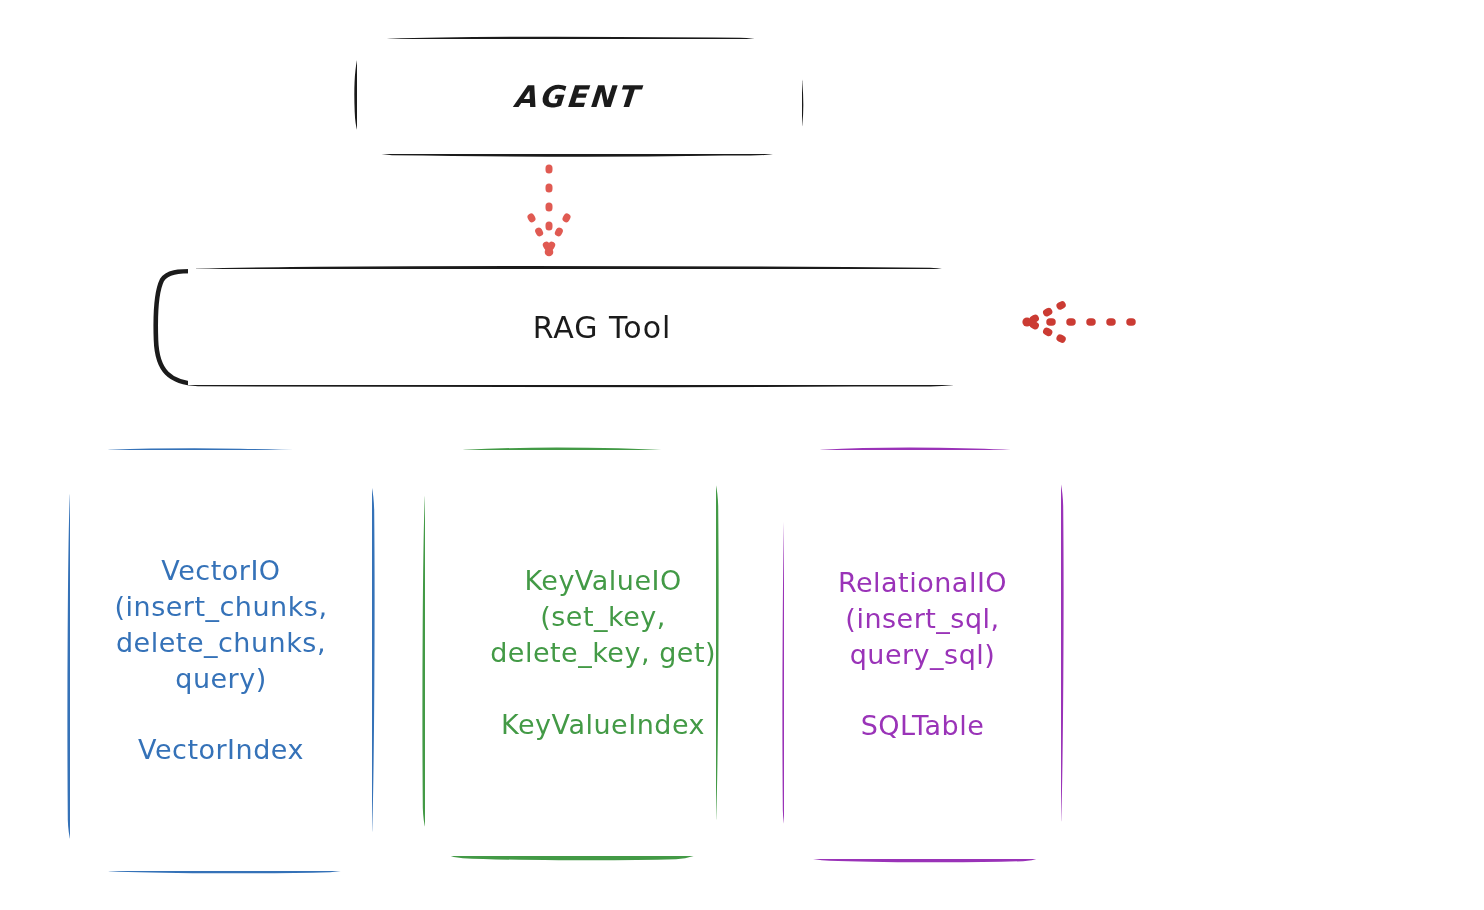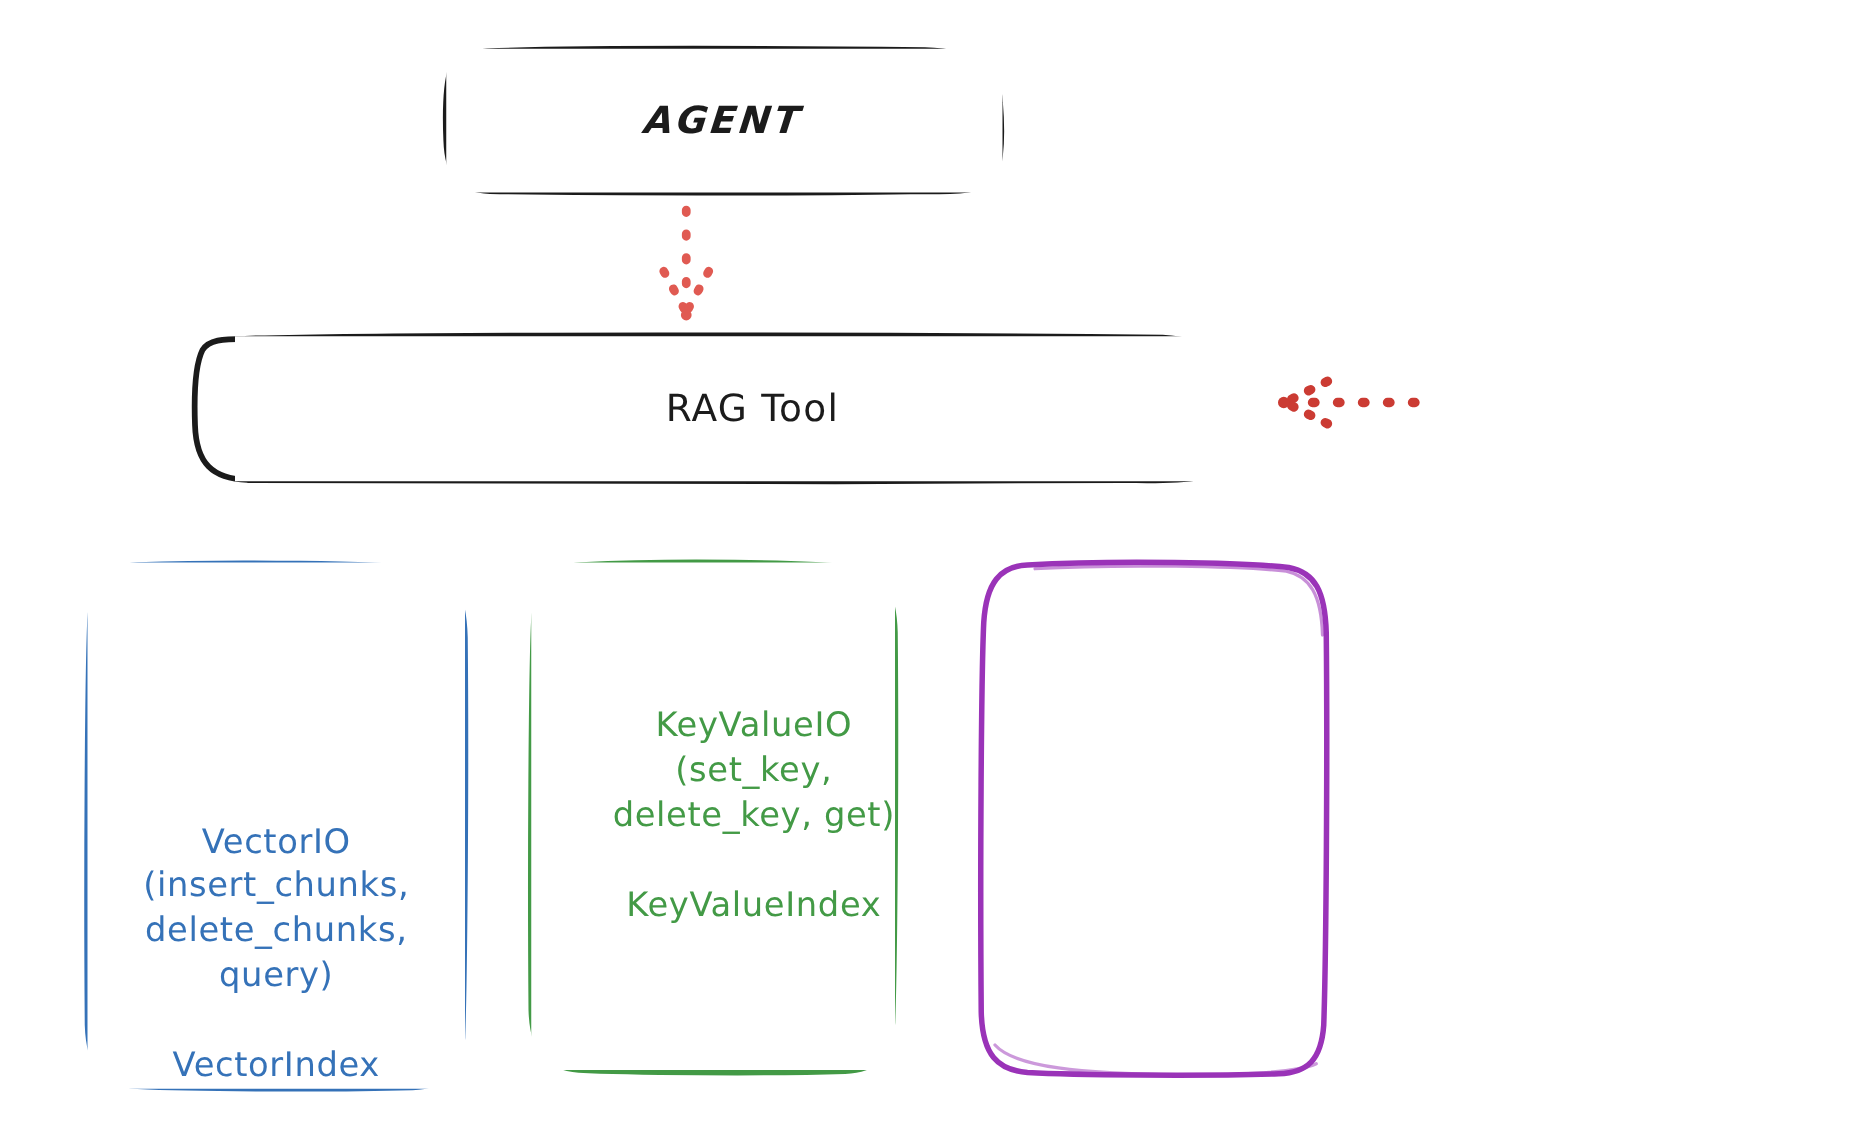--- a/index.html
+++ b/index.html
@@ -66,21 +66,21 @@
     height: 116px;
     margin-left: 32px;
   }
   #rag-tool-node .node-label {
     font-size: 30px;
     color: #1b1b1b;
     letter-spacing: 1px;
   }
 
   
-  #vector-io-node  { left: 70px;  top: 450px; width: 302px; height: 421px; align-items: flex-end; }
+  #vector-io-node  { left: 70px;  top: 450px; width: 302px; height: 421px; }
   #key-value-io-node { left: 425px; top: 450px; width: 291px; height: 406px; justify-content: flex-end; }
   #relational-io-node { left: 784px; top: 450px; width: 277px; height: 409px; }
 
   .provider .node-label {
     font-size: 27px;
     font-weight: 500;
     line-height: 1.33;
   }
   #vector-io-node .node-label     { color: #3572B8; }
   #key-value-io-node .node-label  { color: #439A46; }
@@ -236,15 +236,22 @@
   </div>
 
   <div class="node provider" id="key-value-io-node">
     <span class="node-label">KeyValueIO
 (set_key,
 delete_key, get)
 
 KeyValueIndex</span>
   </div>
 
+  <div class="node provider" id="relational-io-node">
+    <span class="node-label">RelationalIO
+(insert_sql,
+query_sql)
+
+SQLTable</span>
+  </div>
 
 
 </div>
 
 </body></html>

